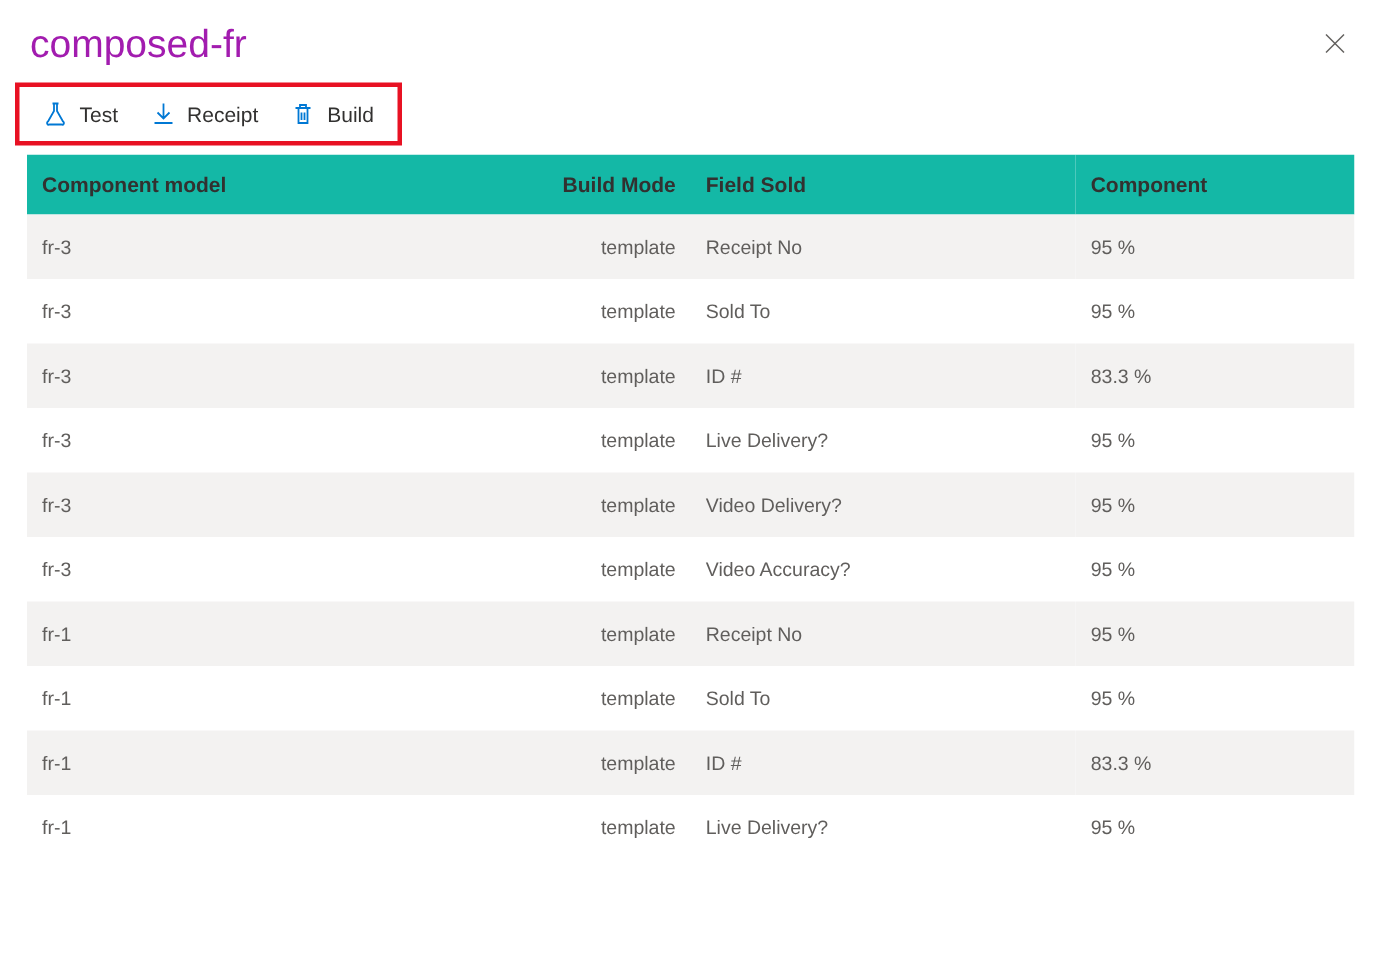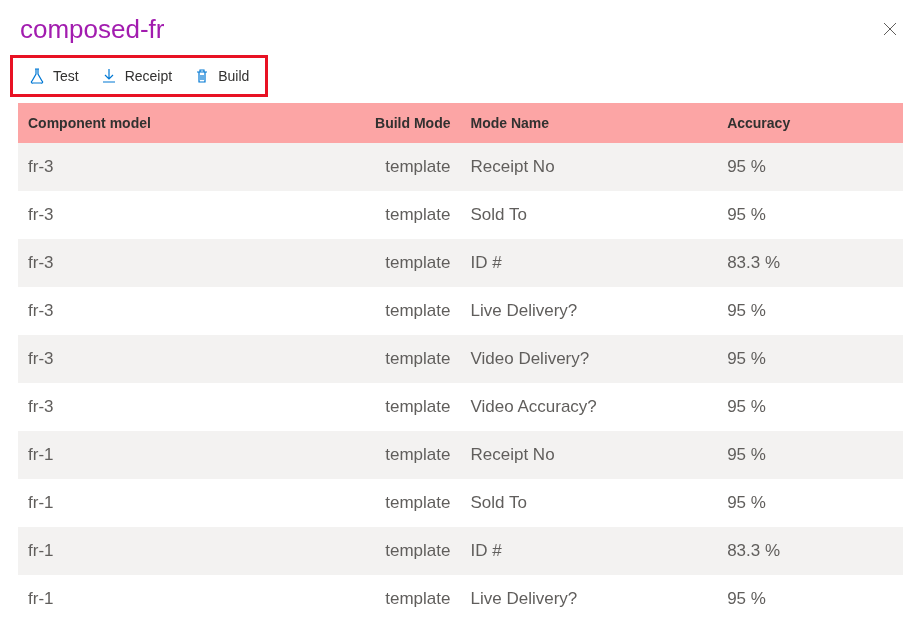--- a/index.html
+++ b/index.html
@@ -70,24 +70,24 @@
       width: 100%;
       border-collapse: collapse;
       table-layout: fixed;
     }
     thead th {
       text-align: left;
       font-weight: 600;
       font-size: 14px;
       color: #323130;
       padding: 12px 10px;
-      background: #fca5a5;
+      background: #14b8a6;
     }
     tbody td {
-      font-size: 17px;
+      font-size: 13px;
       color: #605e5c;
       padding: 14px 10px;
       vertical-align: middle;
     }
     tbody tr:nth-child(odd) {
       background: #f3f2f1;
     }
     tbody tr:nth-child(even) {
       background: #ffffff;
     }
@@ -149,22 +149,22 @@
   </div>
 </div>
 
 <div class="table-container">
   <div class="table-scroll">
     <table>
       <thead>
         <tr>
           <th>Component model</th>
           <th>Build Mode</th>
-          <th>Mode Name</th>
-          <th>Accuracy</th>
+          <th>Field Sold</th>
+          <th>Component</th>
         </tr>
       </thead>
       <tbody id="table-body">
       <tr>
             <td>fr-3</td>
             <td>template</td>
             <td>Receipt No</td>
             <td>95 %</td>
           </tr>
           <tr>

